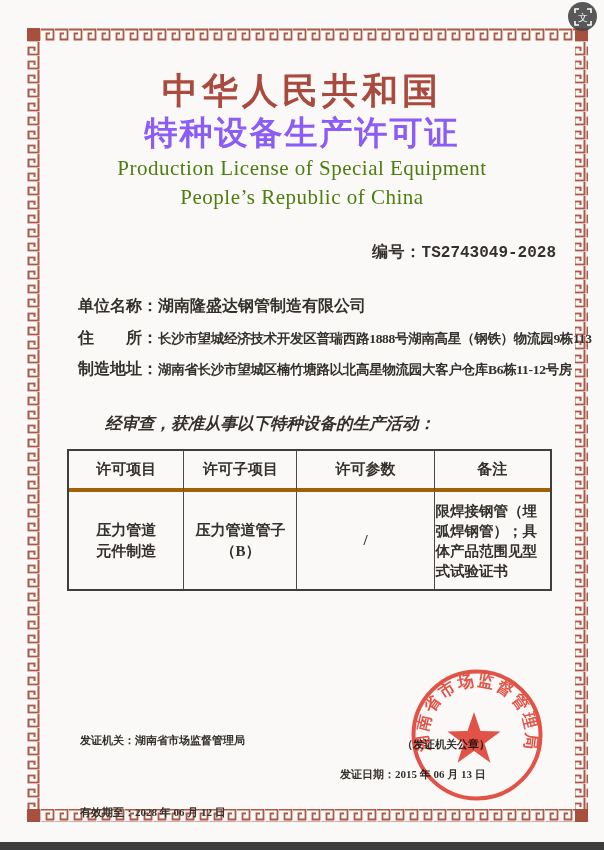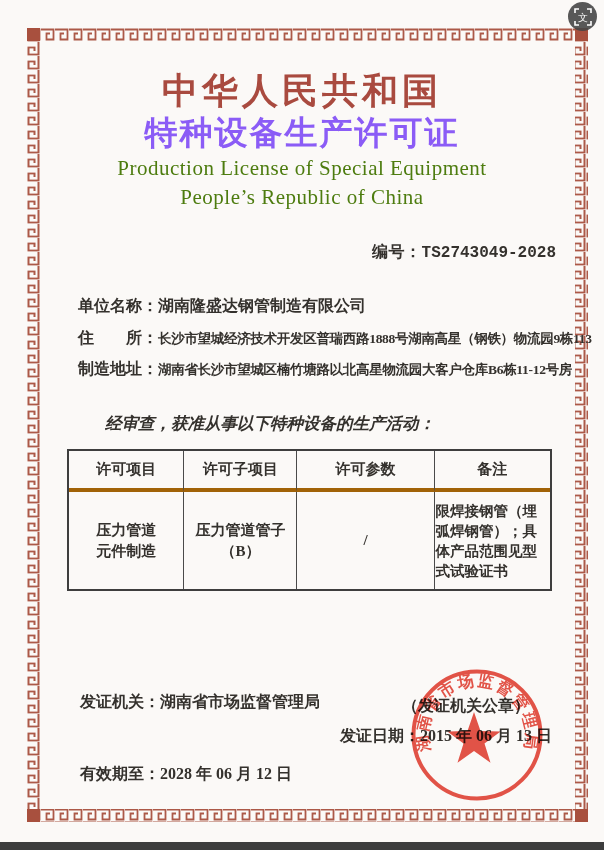--- a/index.html
+++ b/index.html
@@ -30,21 +30,21 @@
   .cert-table{position:absolute;left:67px;top:449px;width:481px;border:2px solid #3e3e3e;
               display:grid;grid-template-columns:24% 23.5% 28.5% 24%;grid-template-rows:41px 97px;
               background:#fbf9f7;}
   .cell{border-right:1px solid #4a4a4a;border-bottom:4px solid #a16207;display:flex;align-items:center;
         justify-content:center;text-align:center;font-size:15px;font-weight:bold;white-space:pre-line;
         line-height:1.4;padding:2px;}
   .cell.c4{border-right:none;}
   .cell.body{border-bottom:none;}
   .cell.remark{justify-content:flex-start;text-align:left;padding:4px 1px;font-size:14.5px;line-height:1.38;}
   
-  .f-row{position:absolute;font-size:16px;font-weight:bold;white-space:nowrap;}
+  .f-row{position:absolute;font-size:11px;font-weight:bold;white-space:nowrap;margin-top:41px;}
   .issuer-row{top:692px;left:80px;}
   .seal-note{top:696px;left:402px;}
   .valid-row{top:764px;left:80px;}
   .issue-row{top:726px;left:340px;}
   
   .seal{position:absolute;left:408px;top:666px;mix-blend-mode:multiply;opacity:.87;pointer-events:none;}
   
   .bottom-bar{position:absolute;left:0;right:0;bottom:0;height:8px;background:#3d3d3d;}
 </style>
 </head>

